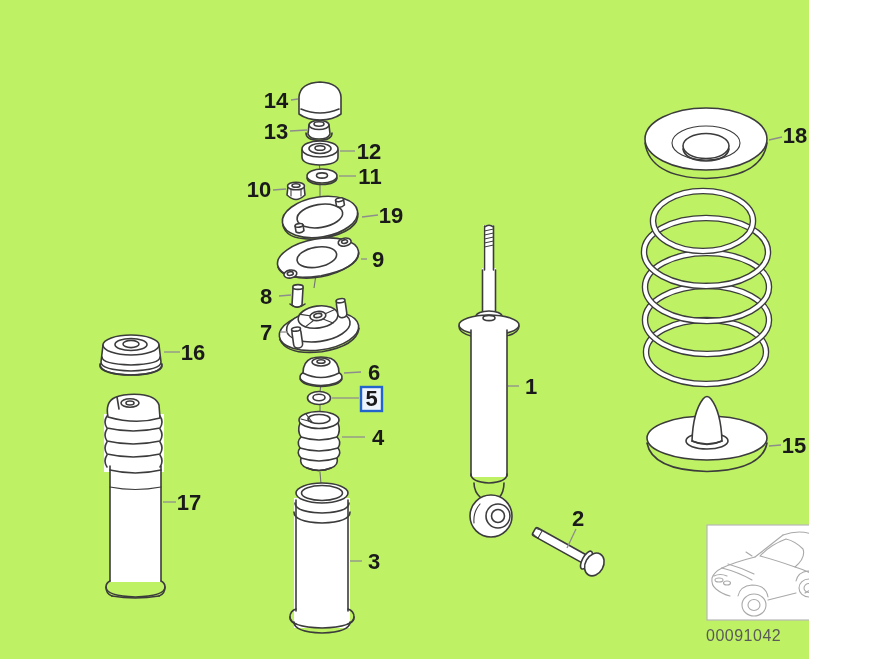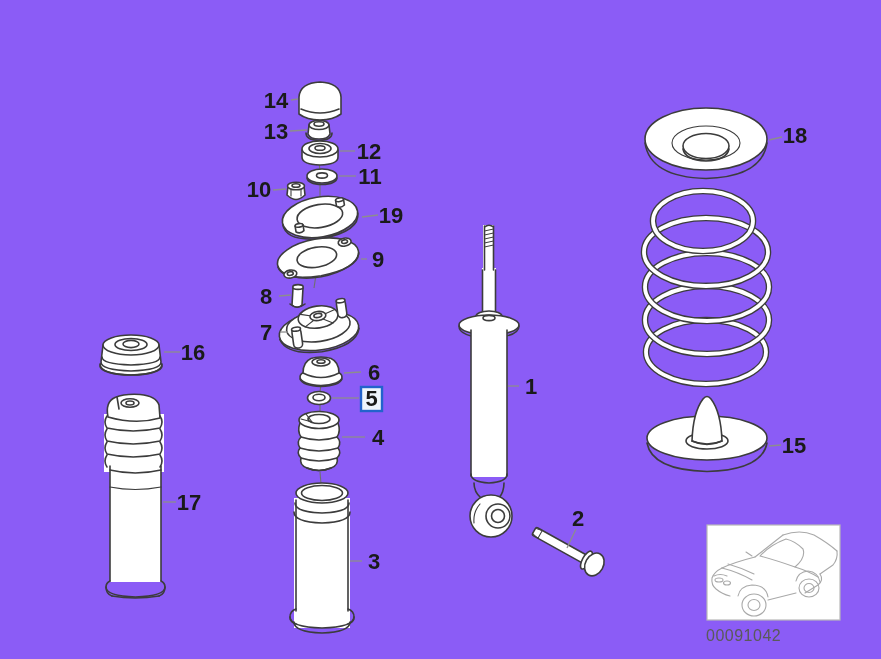--- a/index.html
+++ b/index.html
@@ -1,16 +1,16 @@
 <!DOCTYPE html>
 <html><head>
 <meta charset="utf-8">
 <style>
   html,body{margin:0;padding:0;background:#ffffff;}
-  .stage{position:relative;width:881px;height:659px;background:#8b5cf6;overflow:hidden;
+  .stage{position:relative;width:809px;height:659px;background:#bef264;overflow:hidden;
          font-family:"Liberation Sans",sans-serif;text-align:center;}
   svg{position:absolute;top:0;left:0;}
   text.lbl{font-family:"Liberation Sans",sans-serif;font-weight:700;font-size:22px;fill:#1a1a1a;}
   text.code{font-family:"Liberation Sans",sans-serif;font-size:16px;fill:#5a5a5a;letter-spacing:.5px;}
 </style>
 </head>
 <body>
 
 <div class="stage">
 <svg width="881" height="659" viewBox="0 0 881 659">

